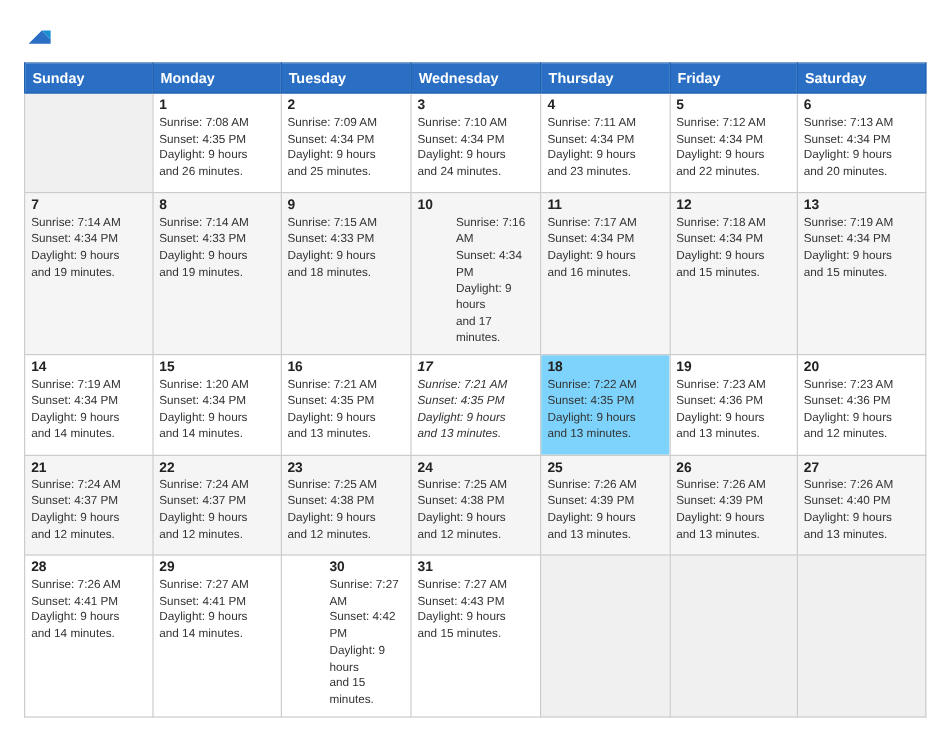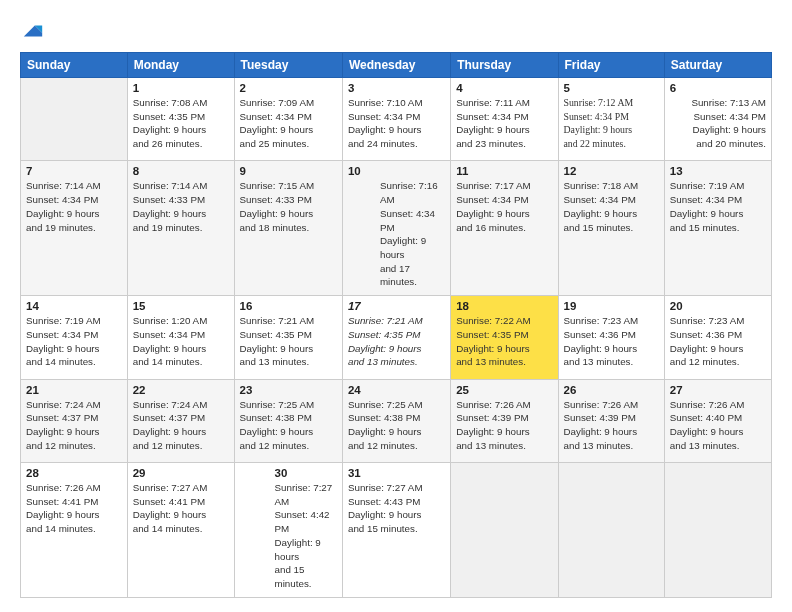--- a/index.html
+++ b/index.html
@@ -158,28 +158,28 @@
           </td>
           <td style="background: rgb(255, 255, 255);">
             <span class="day-number">4</span>
             <div class="day-info" style="white-space: pre-line;">Sunrise: 7:11 AM
 Sunset: 4:34 PM
 Daylight: 9 hours
 and 23 minutes.</div>
           </td>
           <td style="background: rgb(255, 255, 255);">
             <span class="day-number">5</span>
-            <div class="day-info" style="white-space: pre-line; font-family: Liberation Serif, serif;">Sunrise: 7:12 AM
+            <div class="day-info" style="white-space: pre-line;">Sunrise: 7:12 AM
 Sunset: 4:34 PM
 Daylight: 9 hours
 and 22 minutes.</div>
           </td>
           <td style="background: rgb(255, 255, 255);">
             <span class="day-number">6</span>
-            <div class="day-info" style="white-space: pre-line; text-align: right;">Sunrise: 7:13 AM
+            <div class="day-info" style="white-space: pre-line;">Sunrise: 7:13 AM
 Sunset: 4:34 PM
 Daylight: 9 hours
 and 20 minutes.</div>
           </td>
         </tr>
         <tr>
           <td style="background: rgb(245, 245, 245);">
             <span class="day-number">7</span>
             <div class="day-info" style="white-space: pre-line;">Sunrise: 7:14 AM
 Sunset: 4:34 PM
@@ -251,21 +251,21 @@
 Daylight: 9 hours
 and 13 minutes.</div>
           </td>
           <td style="background: rgb(255, 255, 255); font-style: italic;">
             <span class="day-number">17</span>
             <div class="day-info" style="white-space: pre-line;">Sunrise: 7:21 AM
 Sunset: 4:35 PM
 Daylight: 9 hours
 and 13 minutes.</div>
           </td>
-          <td style="background: #fde047;">
+          <td style="background: #7dd3fc;">
             <span class="day-number">18</span>
             <div class="day-info" style="white-space: pre-line;">Sunrise: 7:22 AM
 Sunset: 4:35 PM
 Daylight: 9 hours
 and 13 minutes.</div>
           </td>
           <td style="background: rgb(255, 255, 255);">
             <span class="day-number">19</span>
             <div class="day-info" style="white-space: pre-line;">Sunrise: 7:23 AM
 Sunset: 4:36 PM

